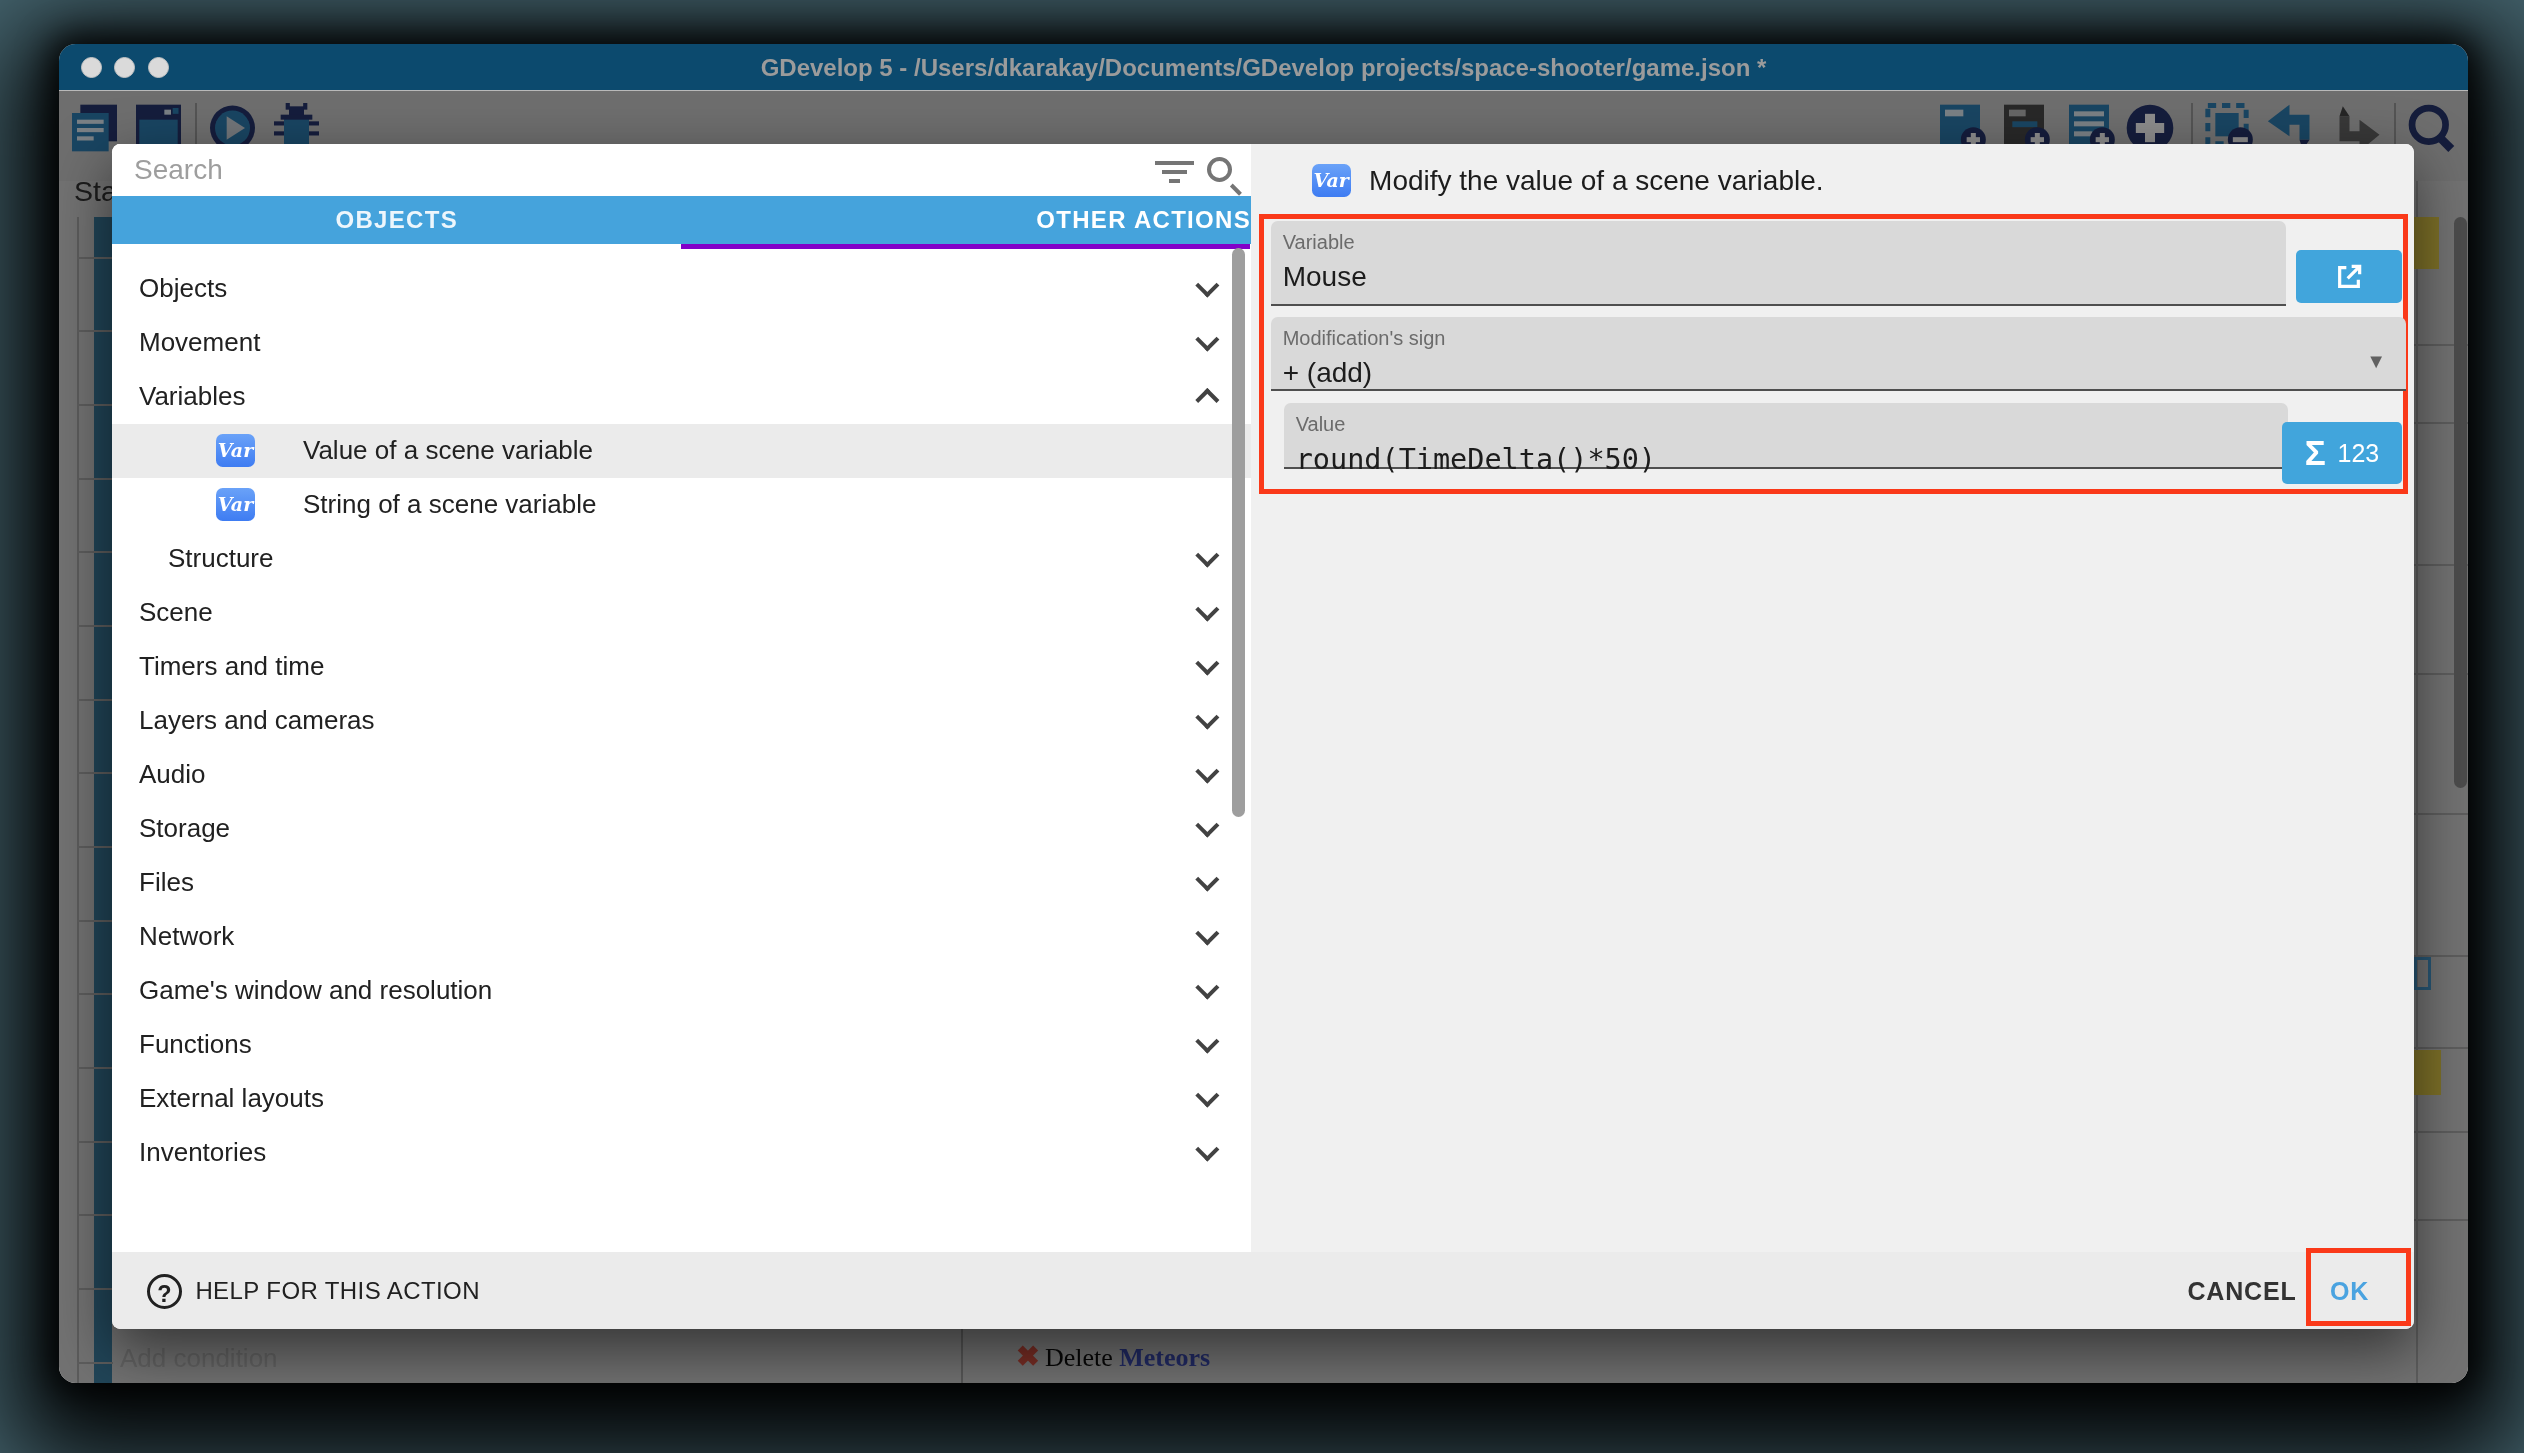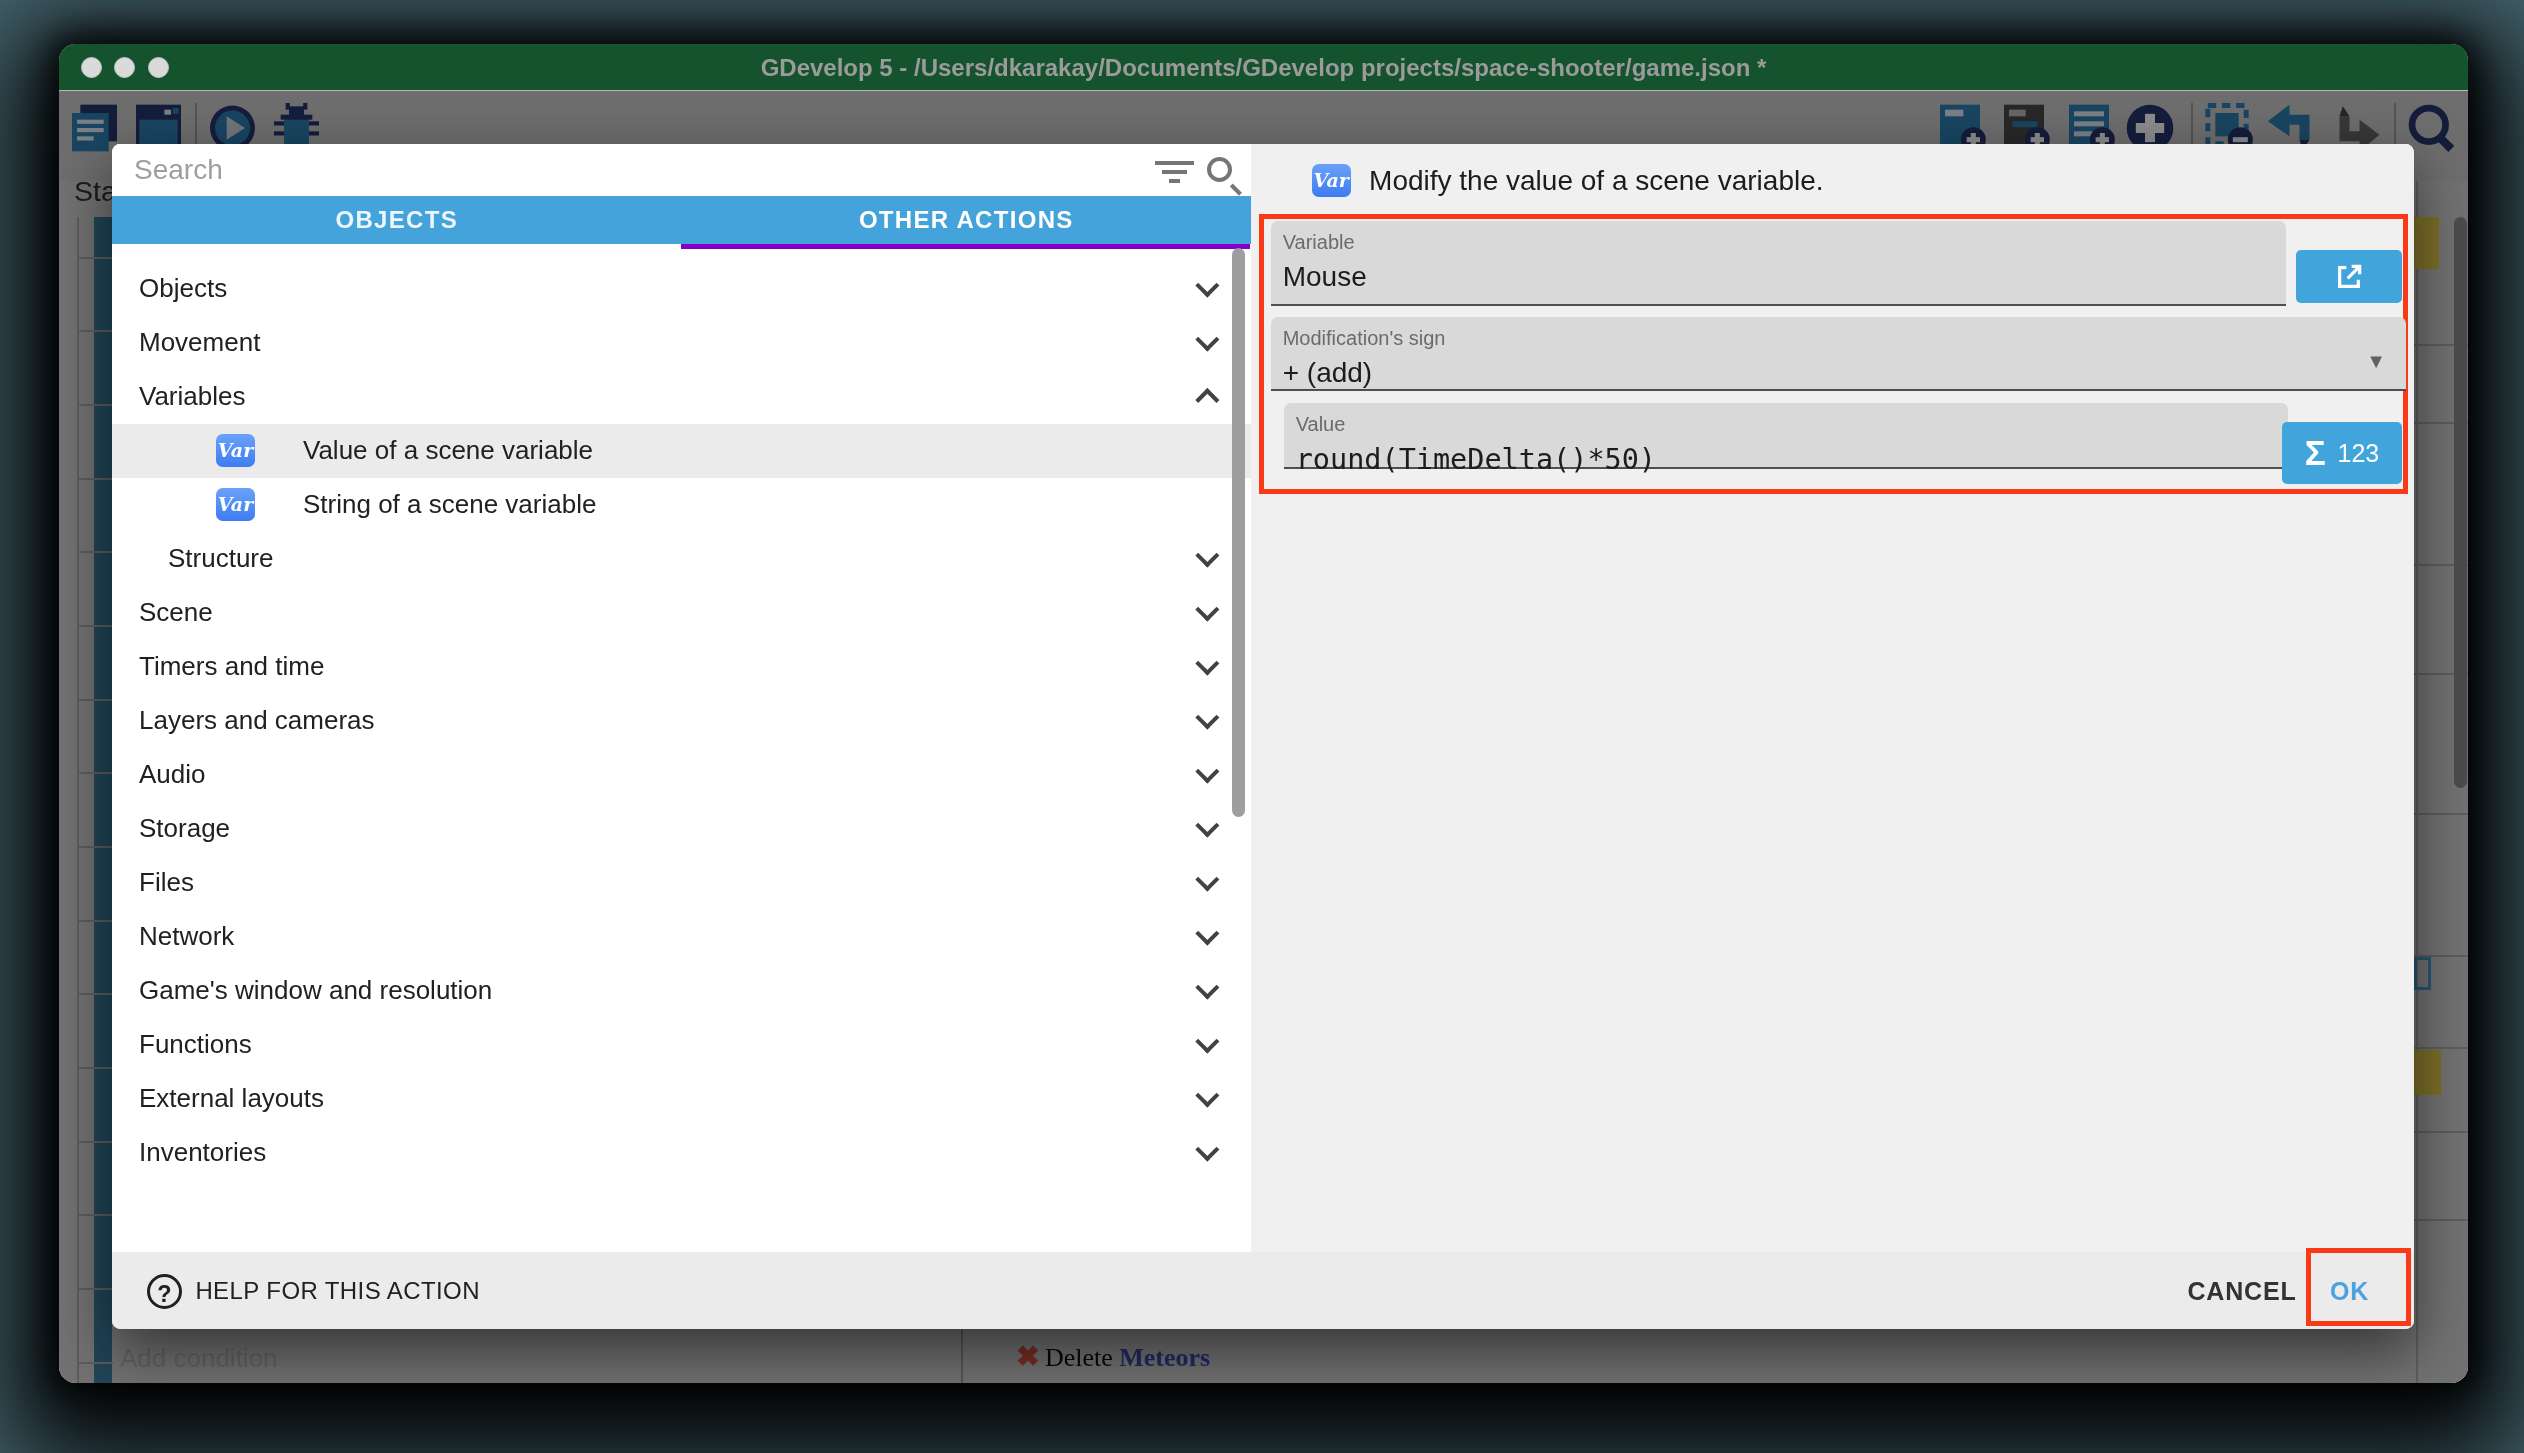--- a/index.html
+++ b/index.html
@@ -4,21 +4,21 @@
 <style>
   * { margin:0; padding:0; box-sizing:border-box; }
   html,body { width:2525px; height:1453px; background:#44636d; overflow:hidden;
               font-family:"Liberation Sans", sans-serif; }
   #stage { position:relative; width:2525px; height:1453px; }
 
   
   .window { position:absolute; left:59px; top:44px; width:2409px; height:1339px;
             border-radius:16.7px; overflow:hidden; background:#cfcfcf;
             box-shadow:0 33px 100px 50px rgba(0,0,0,0.93), 0 0 33px 8.4px rgba(0,0,0,0.85); }
-  .titlebar { position:absolute; left:0; top:0; width:100%; height:47px; background:#14532d;
+  .titlebar { position:absolute; left:0; top:0; width:100%; height:47px; background:#0c4a6e;
               border-bottom:0.8px solid #b9b9b9; }
   .light { position:absolute; top:13.4px; width:21px; height:21px; border-radius:50%;
            background:#dadada; border:0.8px solid #c3c3c3; }
   .win-title { position:absolute; left:0; right:0; top:0; height:47px; line-height:47px;
                text-align:center; font-size:24px; font-weight:bold; color:#9b9b9b; }
 
   .content { position:absolute; left:0; top:47px; width:2409px; height:1293px; background:#cfcfcf; }
 
   
   .toolbar { position:absolute; left:0; top:0; width:100%; height:90px; background:#c9c9c9; }
@@ -51,21 +51,21 @@
                   font-size:28px; color:#333; background:transparent; font-family:"Liberation Sans",sans-serif; }
   .search-input::placeholder { color:#9e9e9e; }
   .filter-icon { position:absolute; left:1038px; top:11.7px; width:49px; height:30px; }
   .filter-icon div { background:#757575; height:4.2px; margin:5px auto; }
   .mag { position:absolute; width:25px; height:25px; border:4.2px solid #757575; border-radius:50%; }
   .mag::after { content:""; position:absolute; width:4.2px; height:13.4px; background:#757575;
                 transform:rotate(-45deg); left:23.4px; top:22px; }
   .tabbar { position:absolute; left:0; top:52px; width:1139px; height:48px; background:#45a3dc; display:flex; }
   .tab { flex:1; text-align:center; line-height:48px; color:rgba(255,255,255,0.9);
          font-size:24px; font-weight:bold; letter-spacing:1.3px; }
-  .tab.active { color:#fff; }
+  .tab.active { color:#fff;text-align:right; }
   .tab-underline { position:absolute; left:569px; top:100px; width:569px; height:5.9px; background:#8200c8; }
 
   .cat-list { position:absolute; left:0; top:105px; width:1139px; height:1002px; overflow:hidden;
               background:#fff; padding-top:12.6px; }
   .row { position:relative; height:54px; display:flex; align-items:center; }
   .row.selected { background:#ebebeb; }
   .row .label { font-size:26px; color:#212121; }
   .lvl0 { padding-left:27px; } .lvl1 { padding-left:56px; } .lvl2 { padding-left:60px; }
   .chev { position:absolute; right:35px; width:16.7px; height:16.7px;
           border-right:4.2px solid #424242; border-bottom:4.2px solid #424242; }

